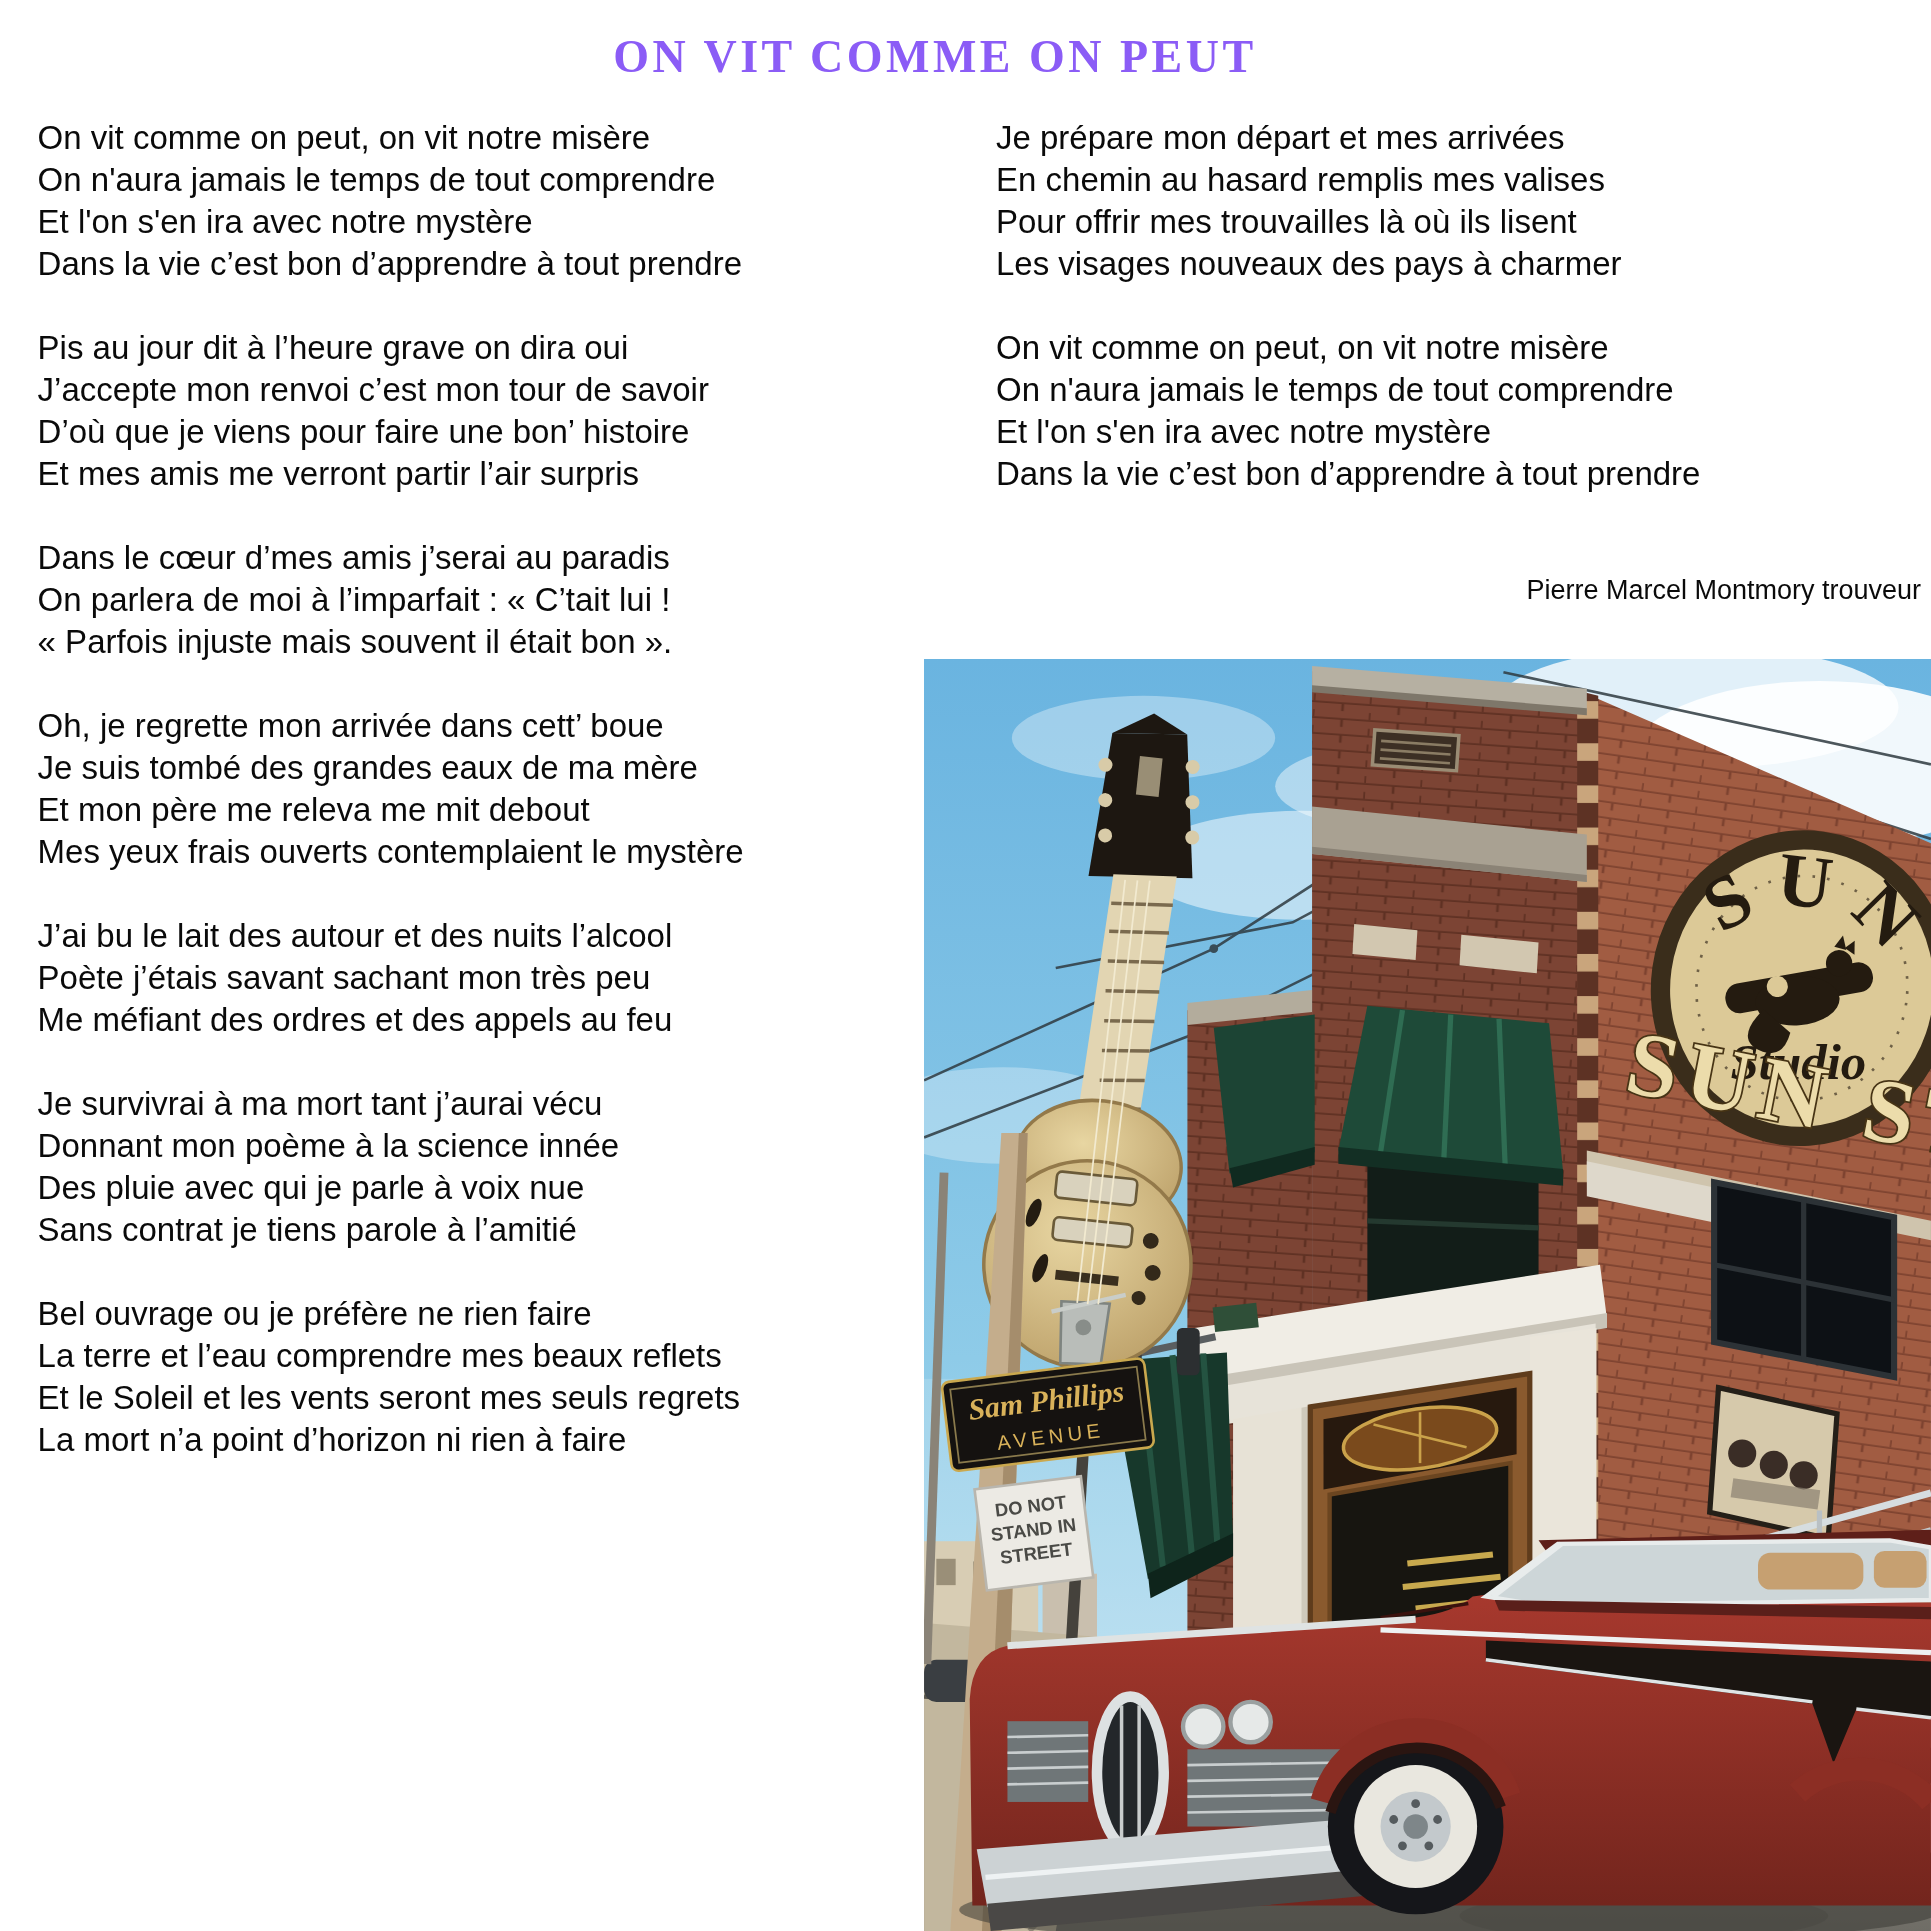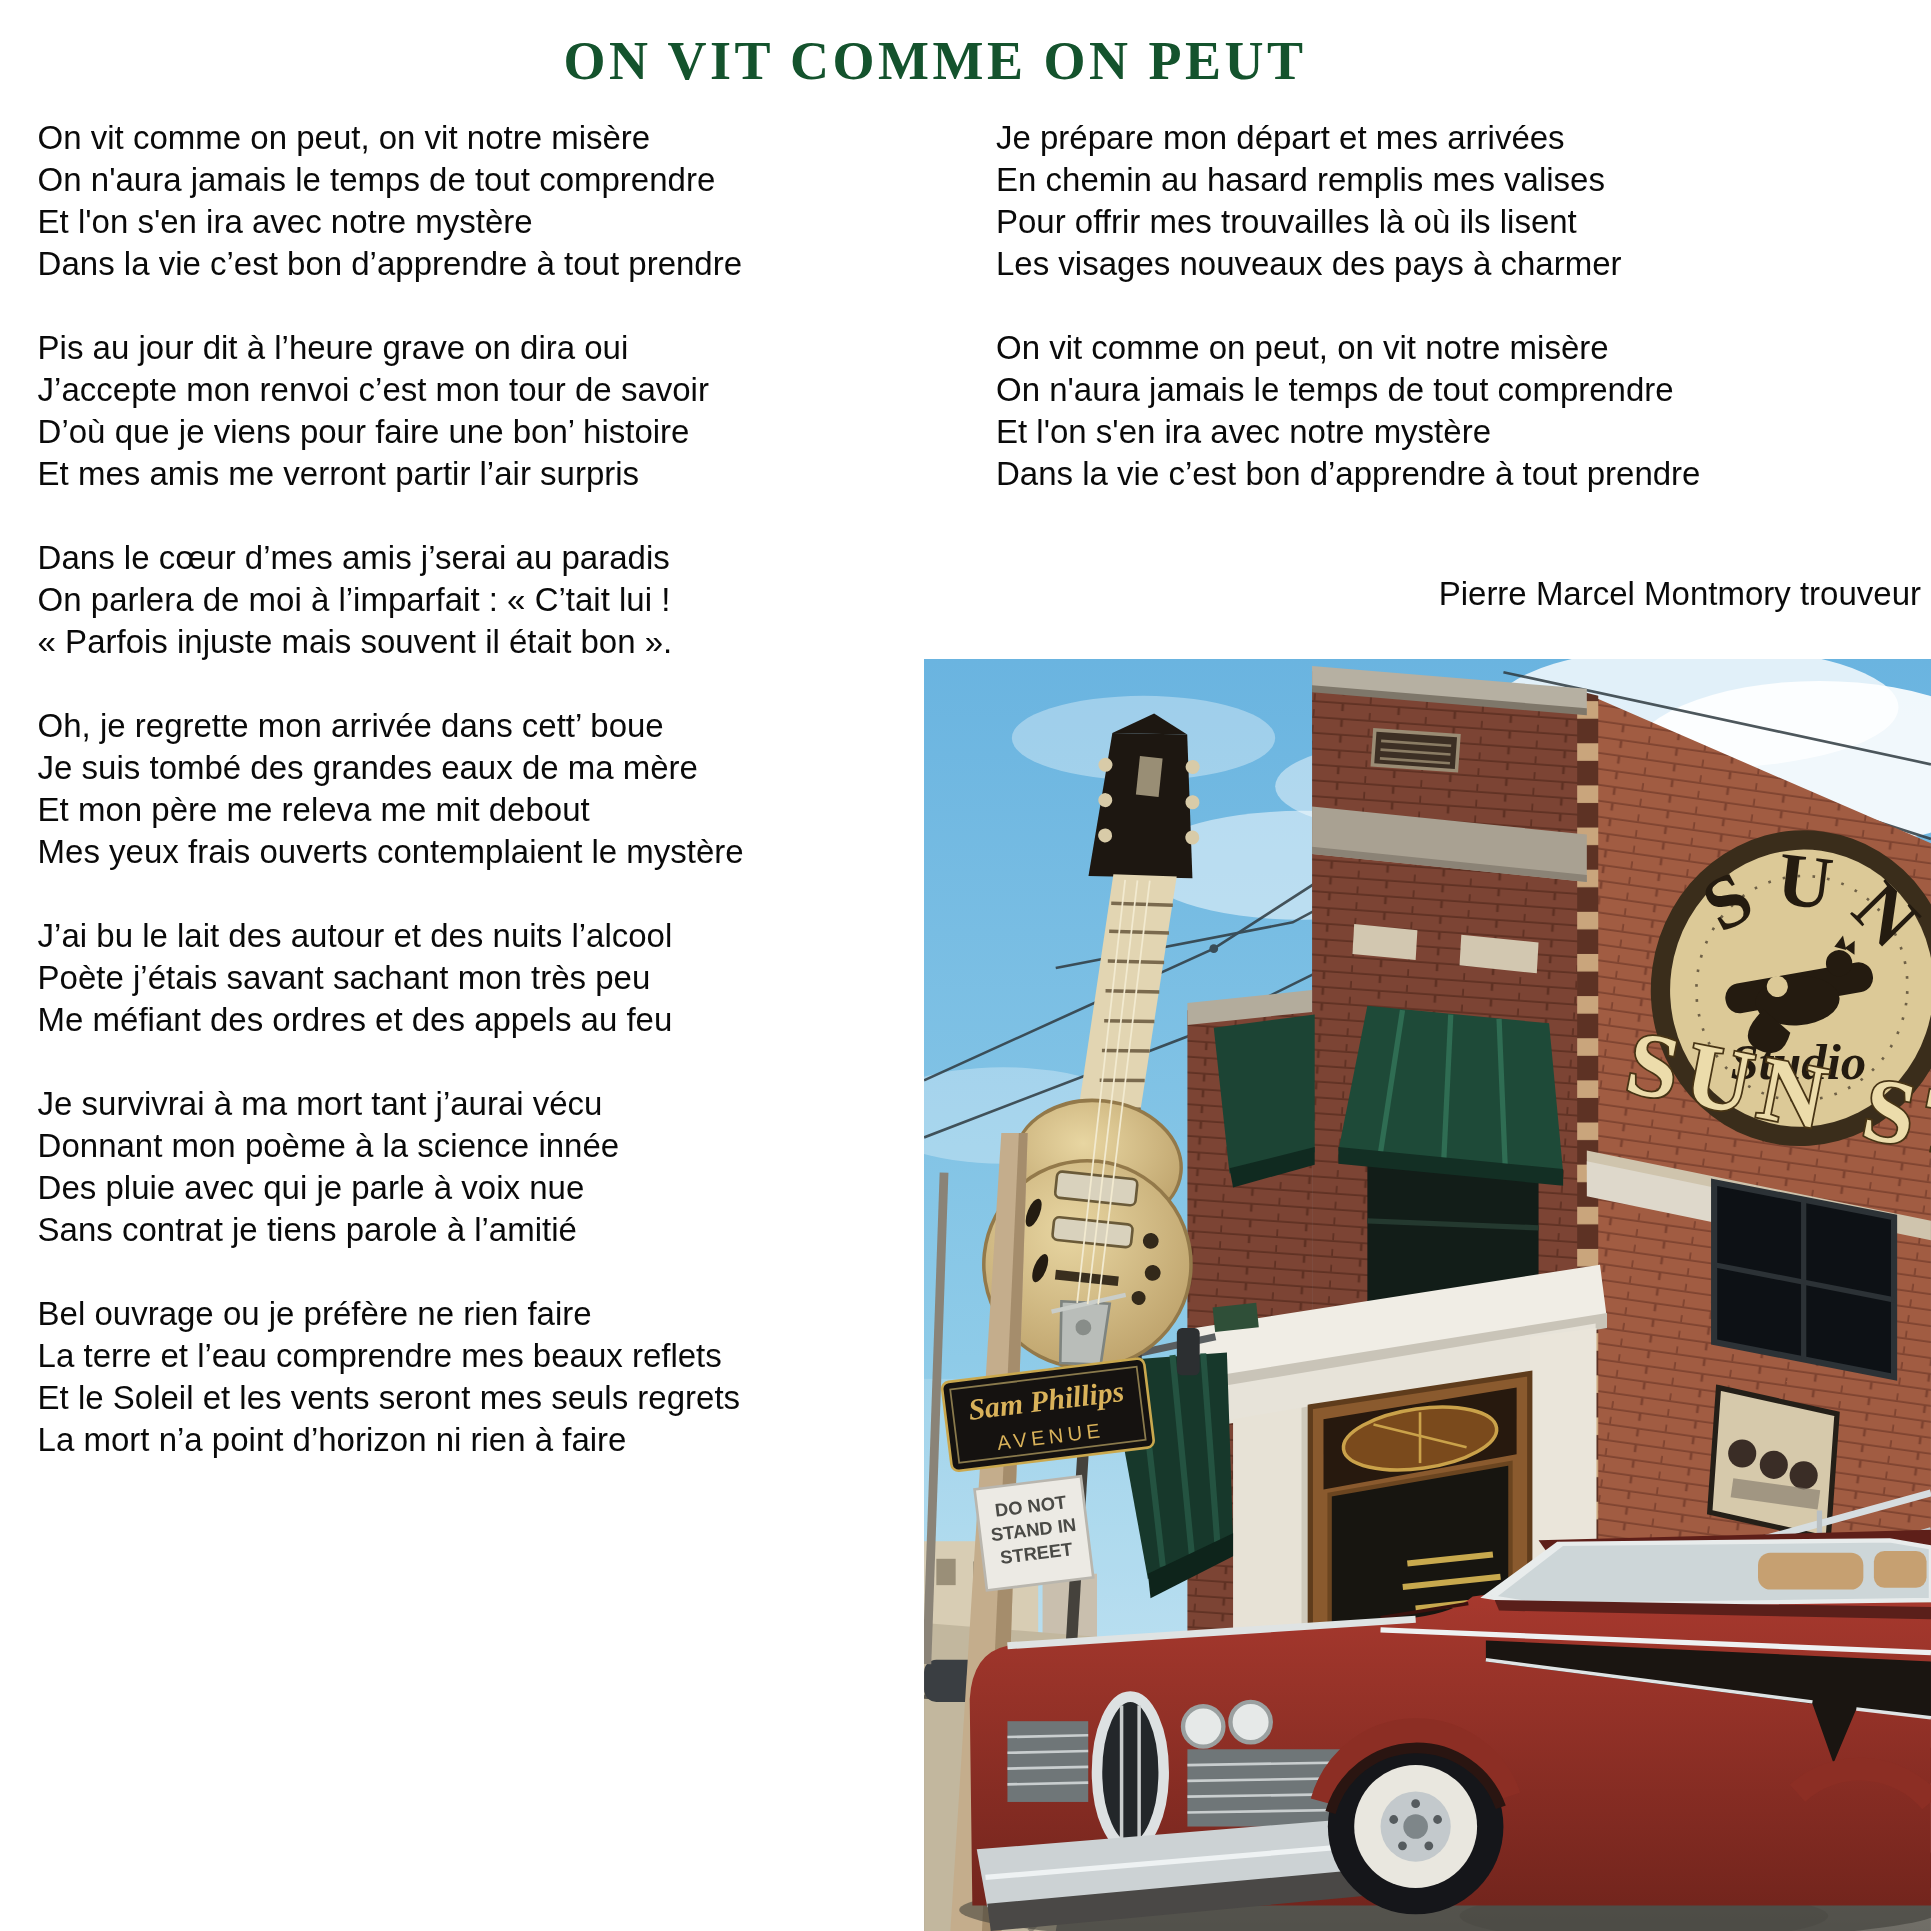--- a/index.html
+++ b/index.html
@@ -4,30 +4,30 @@
 <style>
   html,body{margin:0;padding:0;}
   body{
     width:1931px;height:1931px;background:#ffffff;
     font-family:"Liberation Sans",sans-serif;color:#0a0a0a;
   }
   .page{position:relative;width:1931px;height:1931px;overflow:hidden;background:#fff;}
   .title{
     position:absolute;top:30px;left:0;width:1870px;margin:0;
     text-align:center;font-family:"Liberation Serif",serif;font-weight:700;
-    font-size:54px;letter-spacing:3.5px;color:#14532d;
+    font-size:46px;letter-spacing:3.5px;color:#8b5cf6;
   }
   .col{position:absolute;top:117px;font-size:33px;line-height:42px;}
   .col-left{left:17.6px;width:909px;}
   .col-right{left:976px;width:983px;}
   .stanza{margin:0 0 42px 0;}
   .line{white-space:nowrap;margin-left:20px;}
   .author{
     position:absolute;top:575px;left:948px;width:973px;
-    text-align:right;font-size:33px;
+    text-align:right;font-size:27px;
   }
   .photo{
     position:absolute;left:924px;top:659px;width:1007px;height:1272px;
     overflow:hidden;background:#7fc0e4;
   }
   .photo svg{display:block;width:1007px;height:1272px;}
 </style>
 </head>
 <body>
 

